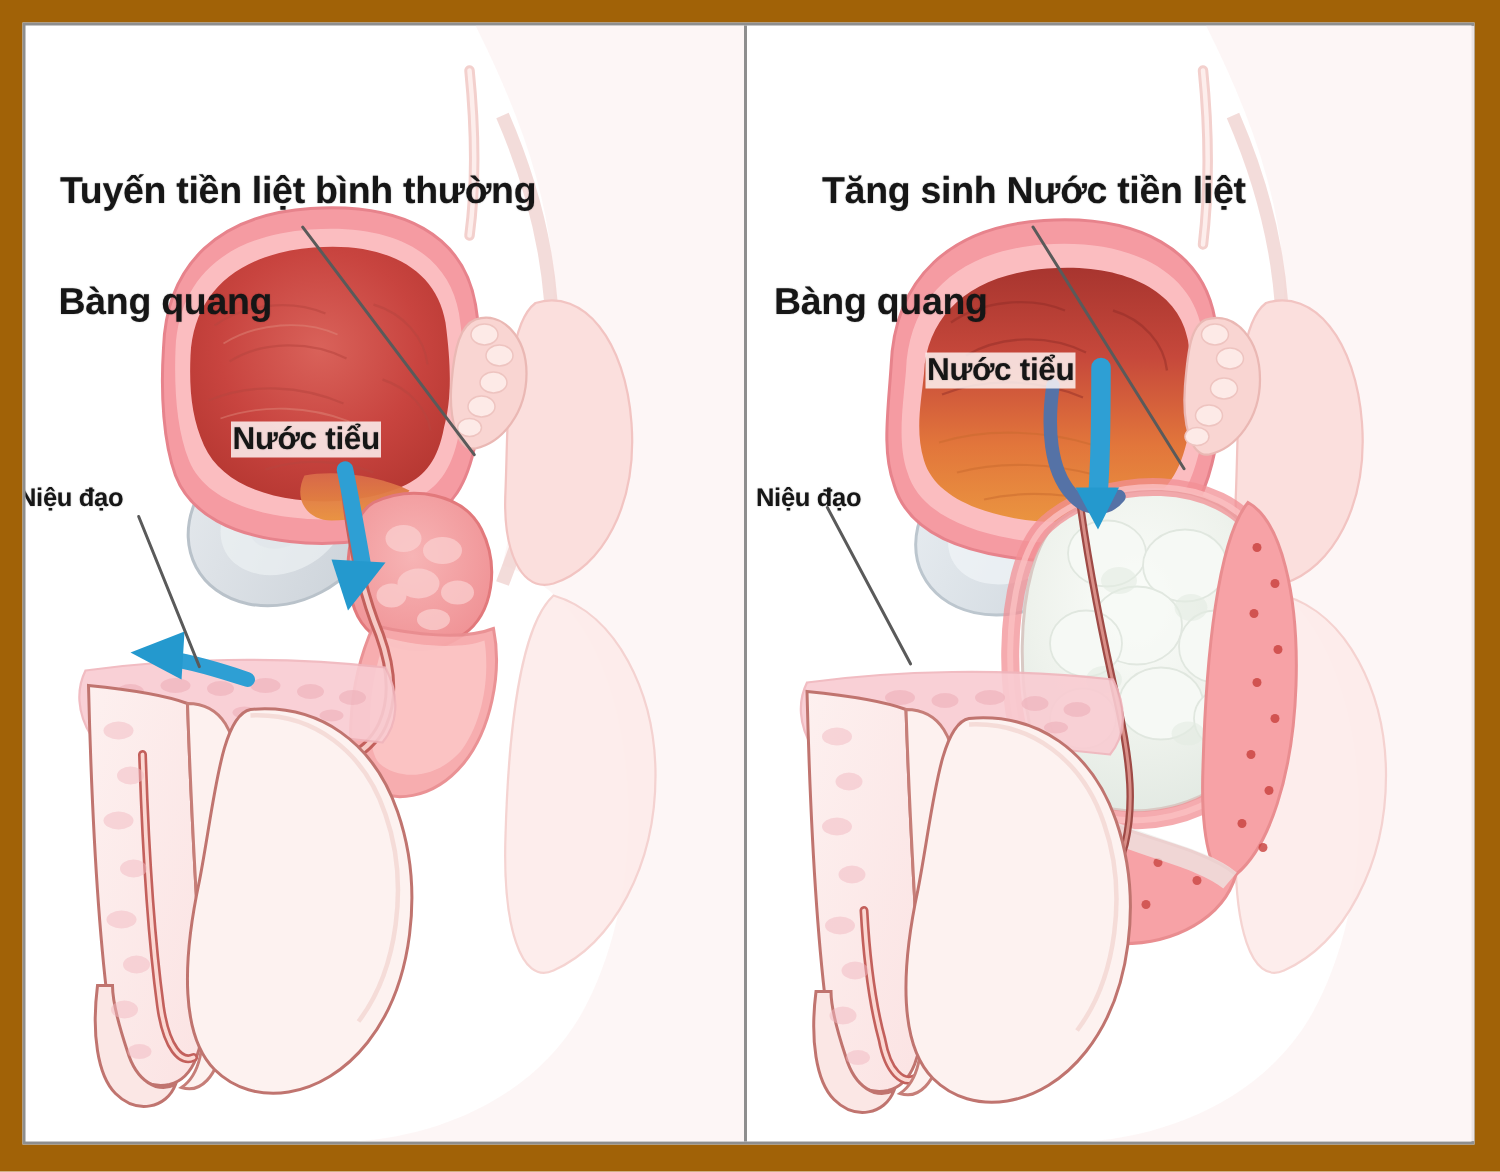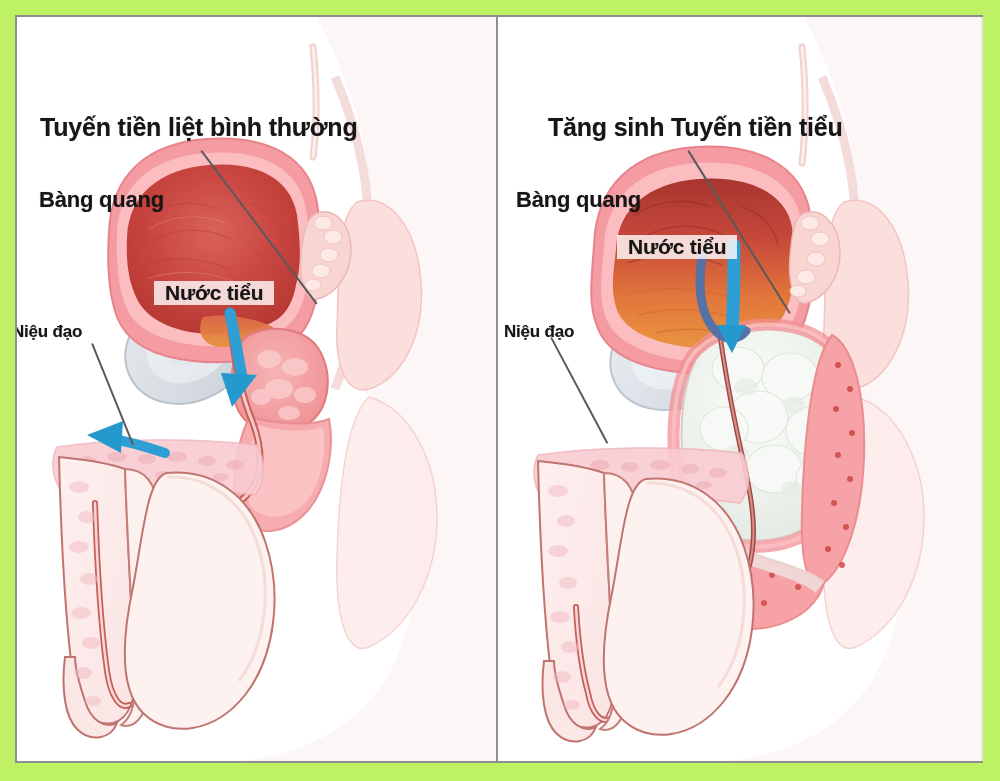--- a/index.html
+++ b/index.html
@@ -1,41 +1,41 @@
 <!DOCTYPE html>
 <html><head>
 <meta charset="utf-8">
 <title>Prostate Comparison Diagram</title>
 <style>
   html,body{margin:0;padding:0;background:#ffffff;}
   body{width:1000px;height:781px;overflow:hidden;
        font-family:"Liberation Sans","DejaVu Sans",sans-serif;}
-  #frame{position:absolute;left:0;top:0;width:1000px;height:781px;background:#bef264;}
+  #frame{position:absolute;left:0;top:0;width:1000px;height:781px;background:#a16207;}
   .panel-frame{
     position:absolute;left:15px;top:15px;width:968px;height:748px;
     border:2px solid #8e8e8e;box-sizing:border-box;background:#fff;
   }
   .divider{
     position:absolute;left:496px;top:17px;width:2px;height:744px;background:#8e8e8e;
   }
   .panel{position:absolute;top:17px;height:744px;overflow:hidden;}
   #panel-left{left:17px;width:479px;}
   #panel-right{left:498px;width:485px;}
 
   .art{position:absolute;left:0;top:0;width:100%;height:100%;}
 
   .label{
     position:absolute;color:#161616;font-weight:bold;
     letter-spacing:-0.2px;line-height:1.05;white-space:nowrap;
     text-shadow:0 0 1px rgba(0,0,0,0.35);
   }
   .lbl-title{font-size:25px;}
-  .lbl-bladder{font-size:22px;text-align:right;}
+  .lbl-bladder{font-size:25px;text-align:right;}
   .lbl-urethra{font-size:17px;}
-  .lbl-urine{font-size:21px;background:rgba(255,250,250,0.82);padding:1px 11px;text-align:center;}
+  .lbl-urine{font-size:21px;background:rgba(255,250,250,0.82);padding:1px 1px;text-align:center;}
 
   .leader{position:absolute;background:#5a5a5a;transform-origin:0 0;height:2px;border-radius:1px;}
 </style>
 </head>
 <body>
 
 <div id="frame">
 
   <div class="panel-frame"></div>
   <div class="divider"></div>
@@ -399,21 +399,21 @@
       <g>
         <path d="M204,240 C200,268 202,296 216,312 C226,324 240,324 248,314" fill="none" stroke="#5572a6" stroke-width="9" stroke-linecap="round"></path>
         <path d="M236,228 C236,258 236,288 234,312" fill="none" stroke="#2e9fd4" stroke-width="13" stroke-linecap="round"></path>
         <polygon points="234,336 248,308 219,308" fill="#2499ce"></polygon>
       </g>
     </svg>
 
     <div class="leader" style="left:191px;top:133px;width:192px;transform:rotate(58deg);"></div>
     <div class="leader" style="left:54px;top:320px;width:120px;transform:rotate(62deg);"></div>
 
-    <div class="label lbl-title" style="left:50px;top:97px;">Tăng sinh Tuyến tiền tiểu</div>
+    <div class="label lbl-title" style="left:50px;top:97px;">Tăng sinh Nước tiền liệt</div>
 
     <div class="label lbl-bladder" style="left:18px;top:171px;">Bàng quang</div>
 
     <div class="label lbl-urine" style="left:119px;top:218px;">Nước tiểu</div>
 
     <div class="label lbl-urethra" style="left:6px;top:306px;">Niệu đạo</div>
   </div>
 
 </div>
 

